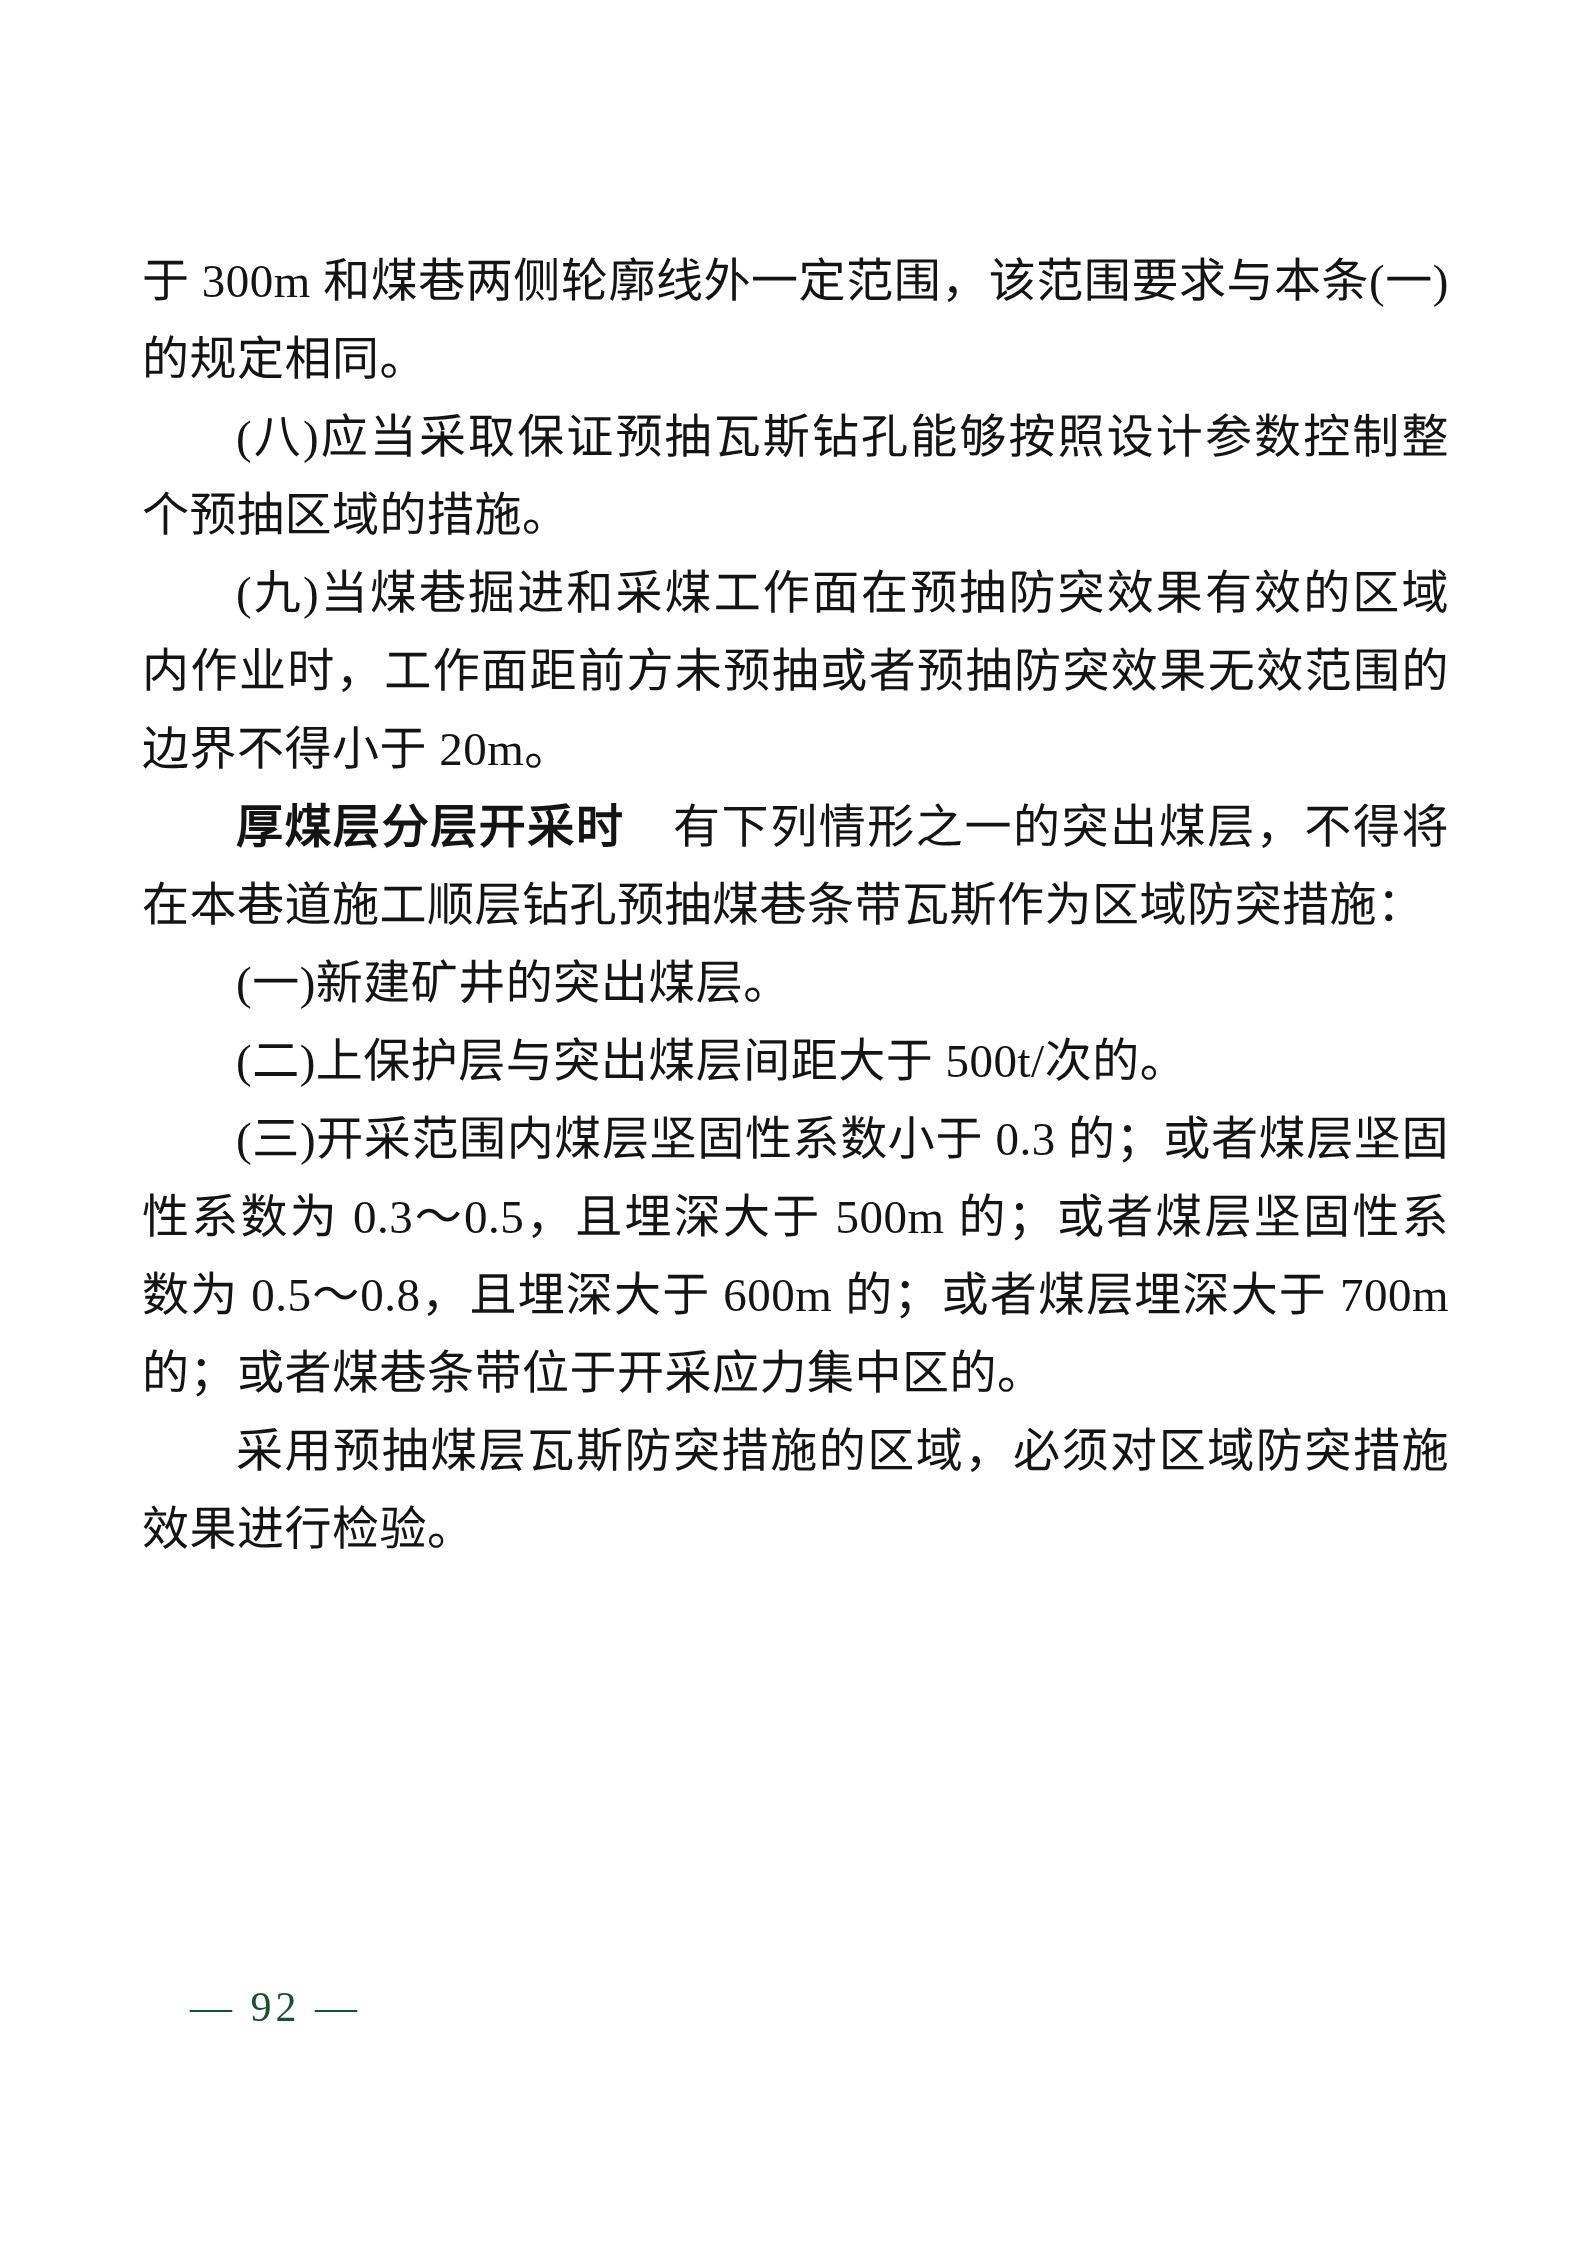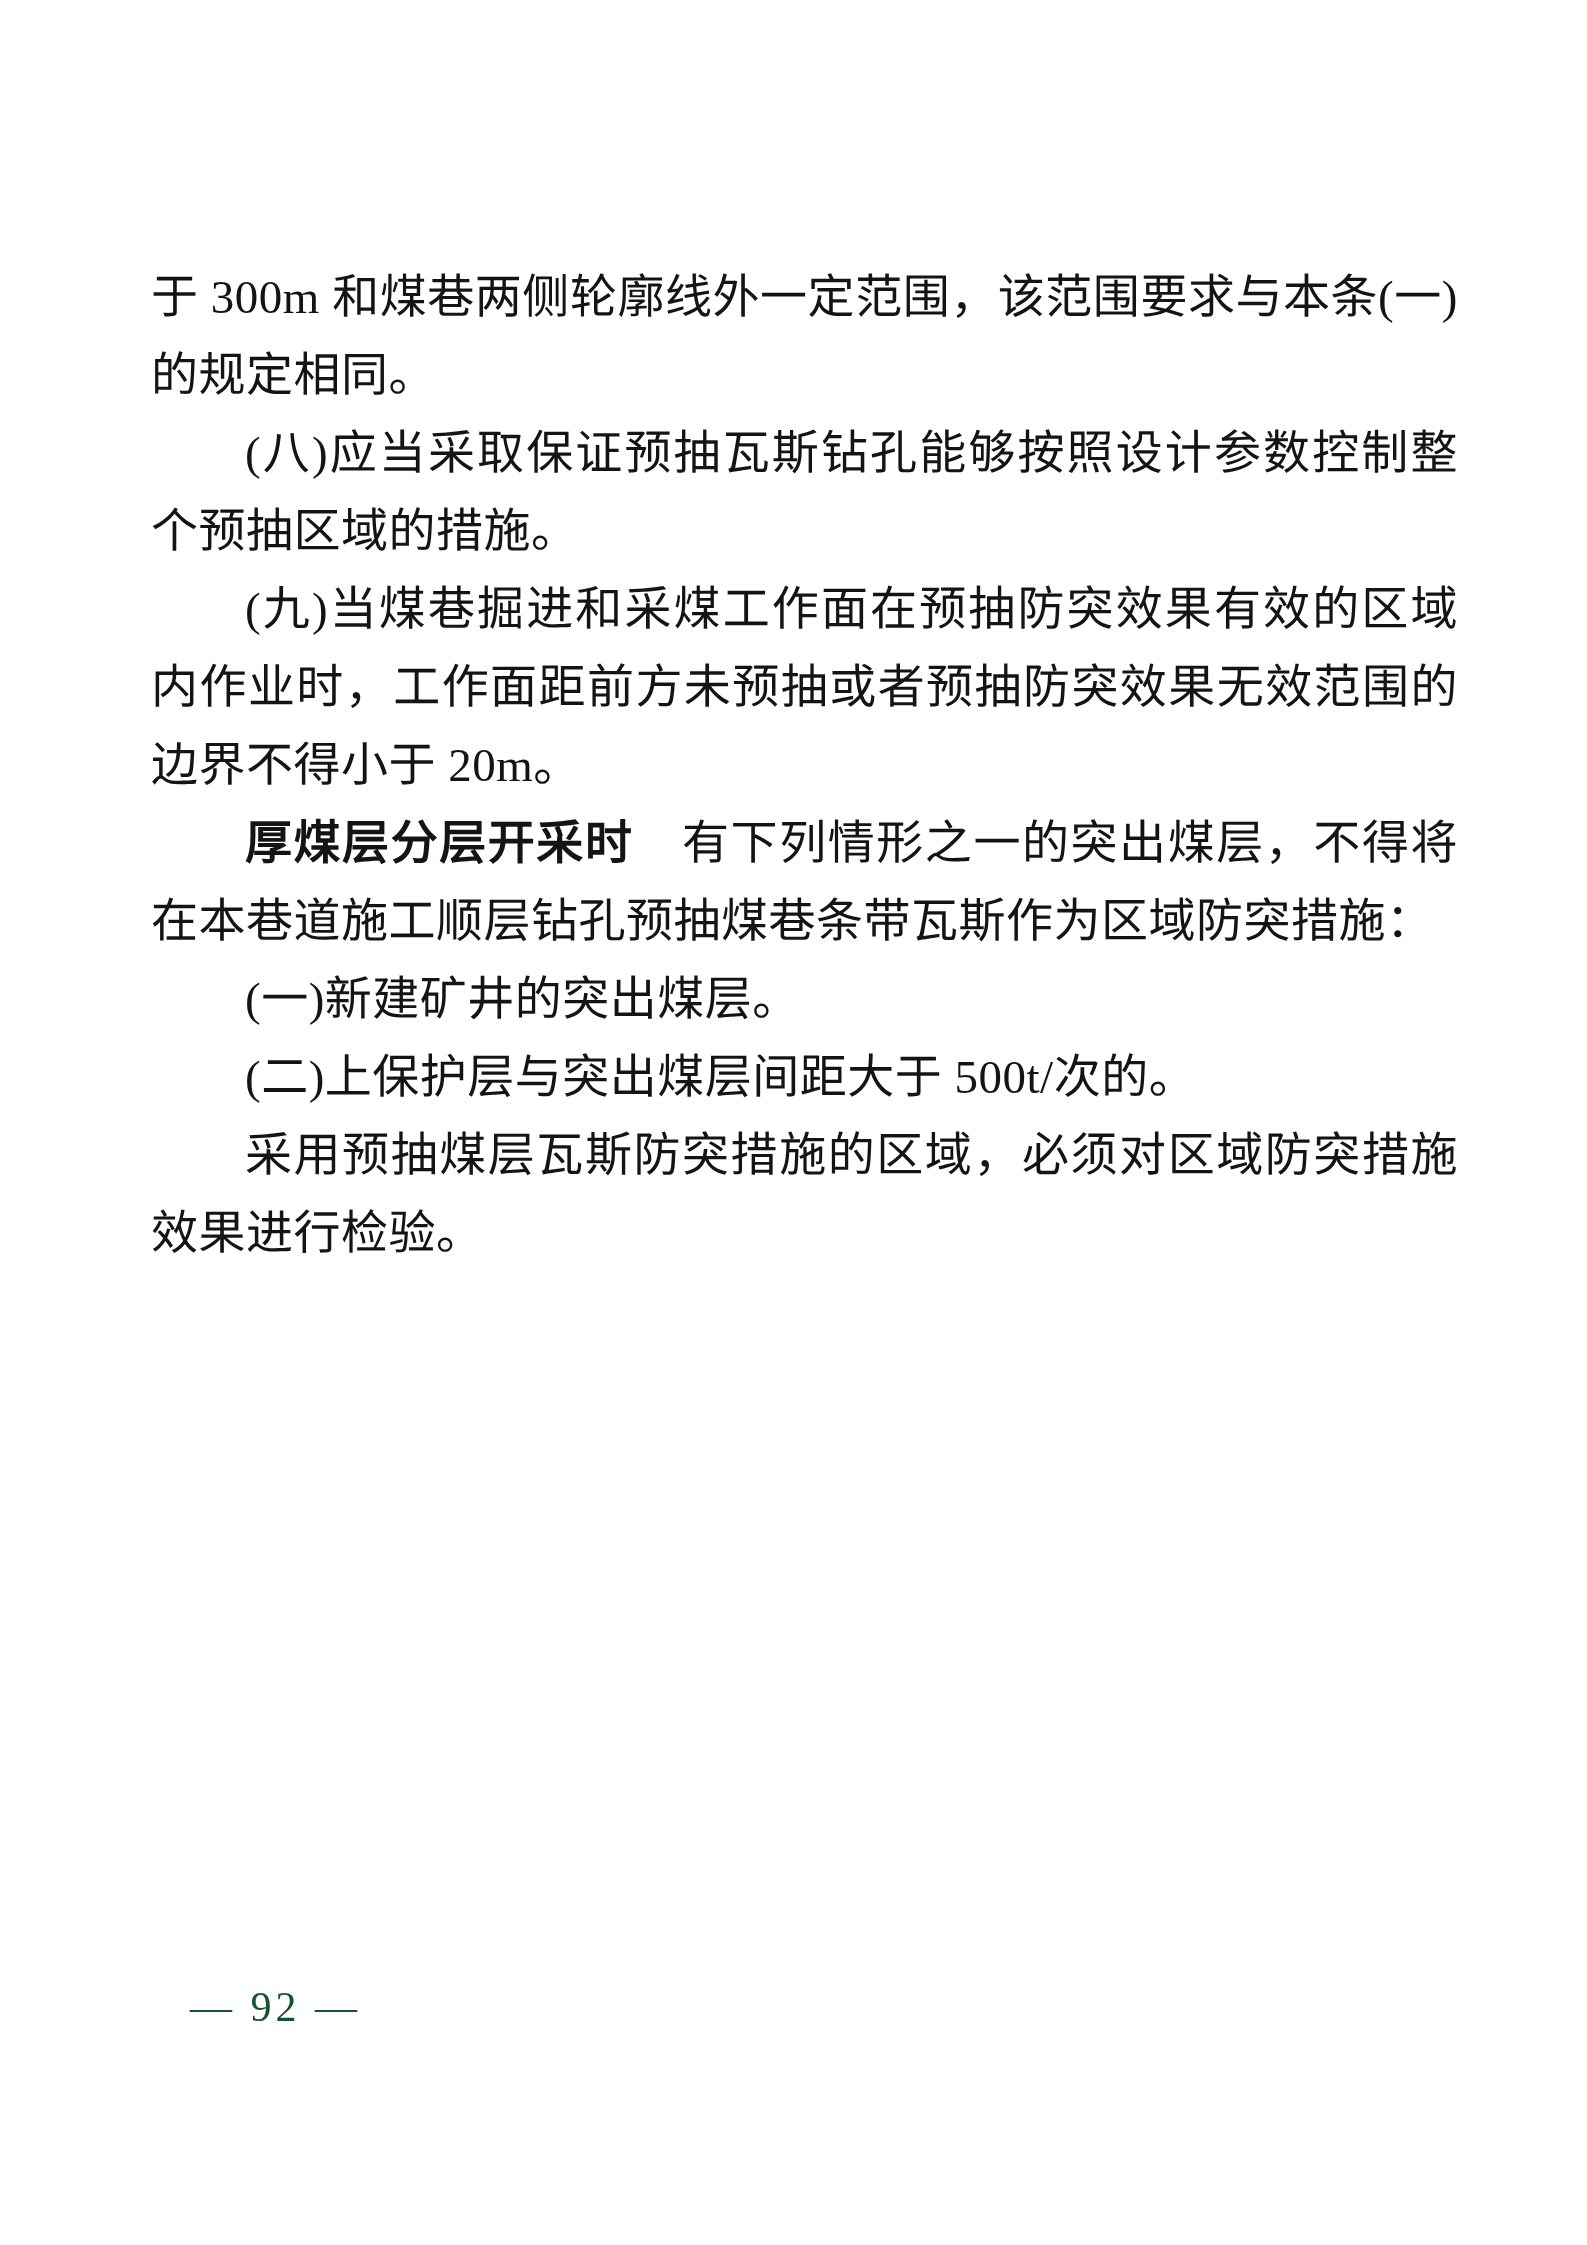--- a/index.html
+++ b/index.html
@@ -13,23 +13,22 @@
     height: 2245px;
     box-sizing: border-box;
     background: #ffffff;
     color: #141414;
     font-family: "Liberation Serif", "DejaVu Serif", serif;
     overflow: hidden;
   }
   .doc-body {
     position: absolute;
     left: 142px;
-    top: 258px;
+    top: 242px;
     width: 1307px;
-    margin-left: 9px;
   }
   .doc-body p {
     margin: 0;
     font-size: 47px;
     line-height: 78px;
     letter-spacing: 0.5px;
     text-align: justify;
     text-justify: inter-character;
     word-break: break-all;
   }
@@ -63,20 +62,21 @@
     <p class="indent">(八)应当采取保证预抽瓦斯钻孔能够按照设计参数控制整个预抽区域的措施。</p>
 
     <p class="indent">(九)当煤巷掘进和采煤工作面在预抽防突效果有效的区域内作业时，工作面距前方未预抽或者预抽防突效果无效范围的边界不得小于 20m。</p>
 
     <p class="indent"><span class="term">厚煤层分层开采时</span><span>　有下列情形之一的突出煤层，不得将在本巷道施工顺层钻孔预抽煤巷条带瓦斯作为区域防突措施：</span></p>
 
     <p class="indent">(一)新建矿井的突出煤层。</p>
 
     <p class="indent">(二)上保护层与突出煤层间距大于 500t/次的。</p>
 
+    <p class="indent">(三)开采范围内煤层坚固性系数小于 0.3 的；或者煤层坚固性系数为 0.3～0.5，且埋深大于 500m 的；或者煤层坚固性系数为 0.5～0.8，且埋深大于 600m 的；或者煤层埋深大于 700m 的；或者煤巷条带位于开采应力集中区的。</p>
 
 
     <p class="indent">采用预抽煤层瓦斯防突措施的区域，必须对区域防突措施效果进行检验。</p>
 
   </div>
 
   <div class="page-footer">— 92 —</div>
 
 </div>
 

